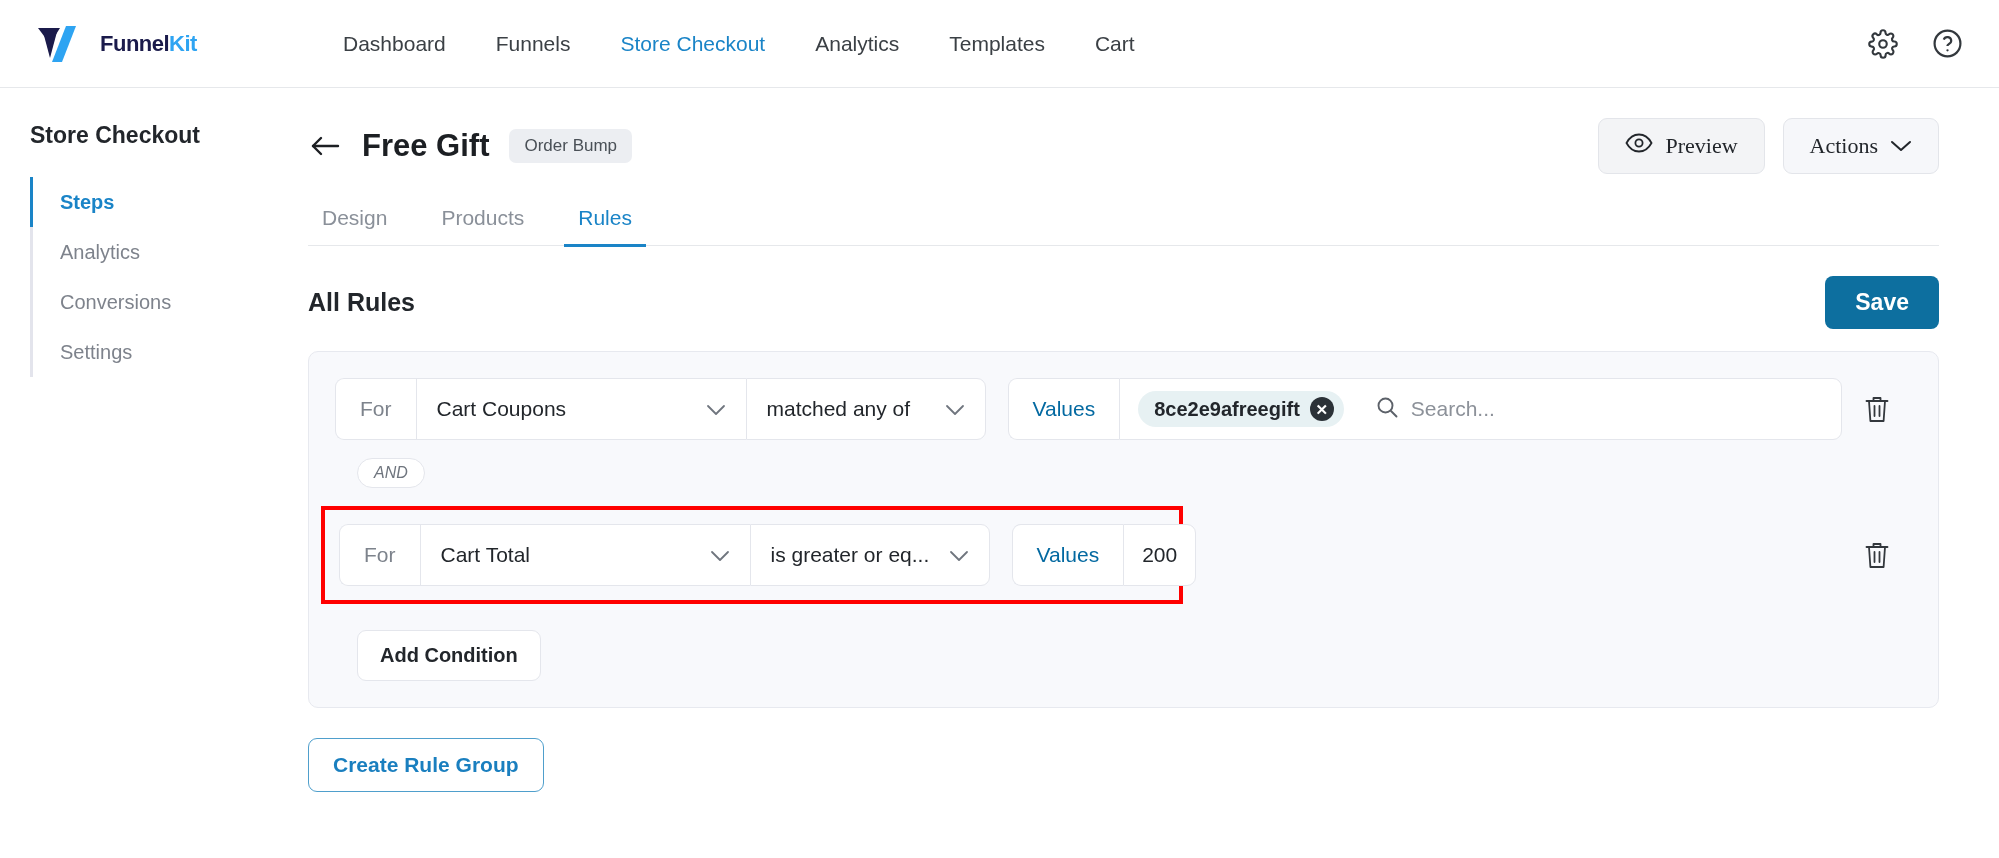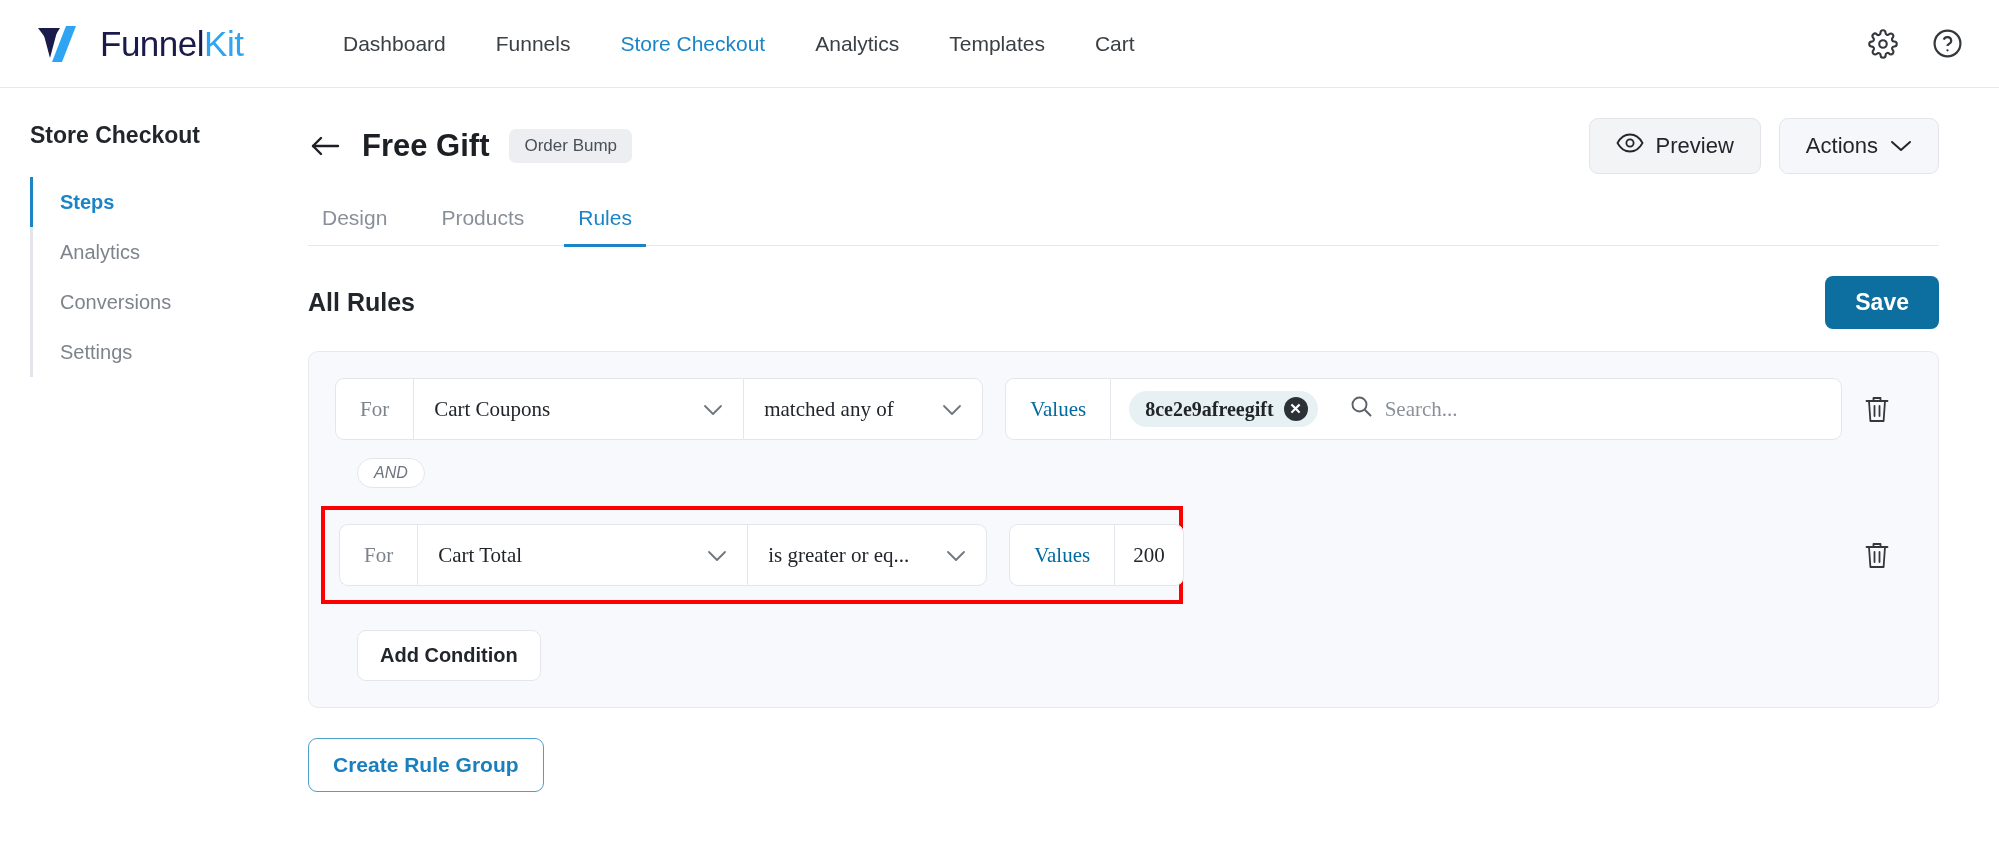--- a/index.html
+++ b/index.html
@@ -16,21 +16,21 @@
     height: 88px;
     border-bottom: 1px solid #e6e8eb;
     display: flex;
     align-items: center;
     padding: 0 36px 0 36px;
     background: #fff;
     position: relative;
   }
   .logo { display: flex; align-items: center; gap: 10px; width: 260px; }
   .logo svg { display: block; }
-  .logo-text { font-size: 35px; font-weight: normal; letter-spacing: -0.5px; color: #1b1b4b; }
+  .logo-text { font-size: 22px; font-weight: bold; letter-spacing: -0.5px; color: #1b1b4b; }
   .logo-text .kit { color: #2ea4f2; }
 
   .mainnav { display: flex; align-items: center; gap: 0px; margin-left: 22px; }
   .mainnav a {
     font-size: 21px;
     color: #3b4045;
     text-decoration: none;
     padding: 10px 25px;
     white-space: nowrap;
   }
@@ -97,21 +97,21 @@
   .head-actions { margin-left: auto; display: flex; gap: 18px; align-items: center; }
   .btn-preview, .btn-actions {
     display: flex; align-items: center; gap: 12px;
     background: #f3f4f6;
     border: 1px solid #e3e5ea;
     border-radius: 9px;
     font-size: 22px;
     color: #22262b;
     padding: 14px 26px;
     cursor: pointer;
-    font-family: Liberation Sans, sans-serif;
+    font-family: Liberation Serif, serif;
   }
   .btn-actions { background: #f6f7fa; }
 
   
   .tabs {
     display: flex;
     gap: 0px;
     margin: 22px 0 0 8px;
     border-bottom: 1px solid #e6e8eb;
     padding-left: 0px;
@@ -151,21 +151,21 @@
   
   .rule-group {
     margin: 22px 0 0 8px;
     border: 1px solid #e7e9ef;
     border-radius: 10px;
     background: #f8f9fc;
     padding: 26px 26px 26px 26px;
     position: relative;
   }
 
-  .rule-row { display: flex; align-items: center; gap: 0; font-family: Liberation Serif, serif; }
+  .rule-row { display: flex; align-items: center; gap: 0; }
   .rule-controls {
     display: flex;
     align-items: stretch;
     flex: 1;
   }
   .seg {
     background: #ffffff;
     border: 1px solid #e4e6ec;
     height: 62px;
     display: flex;

